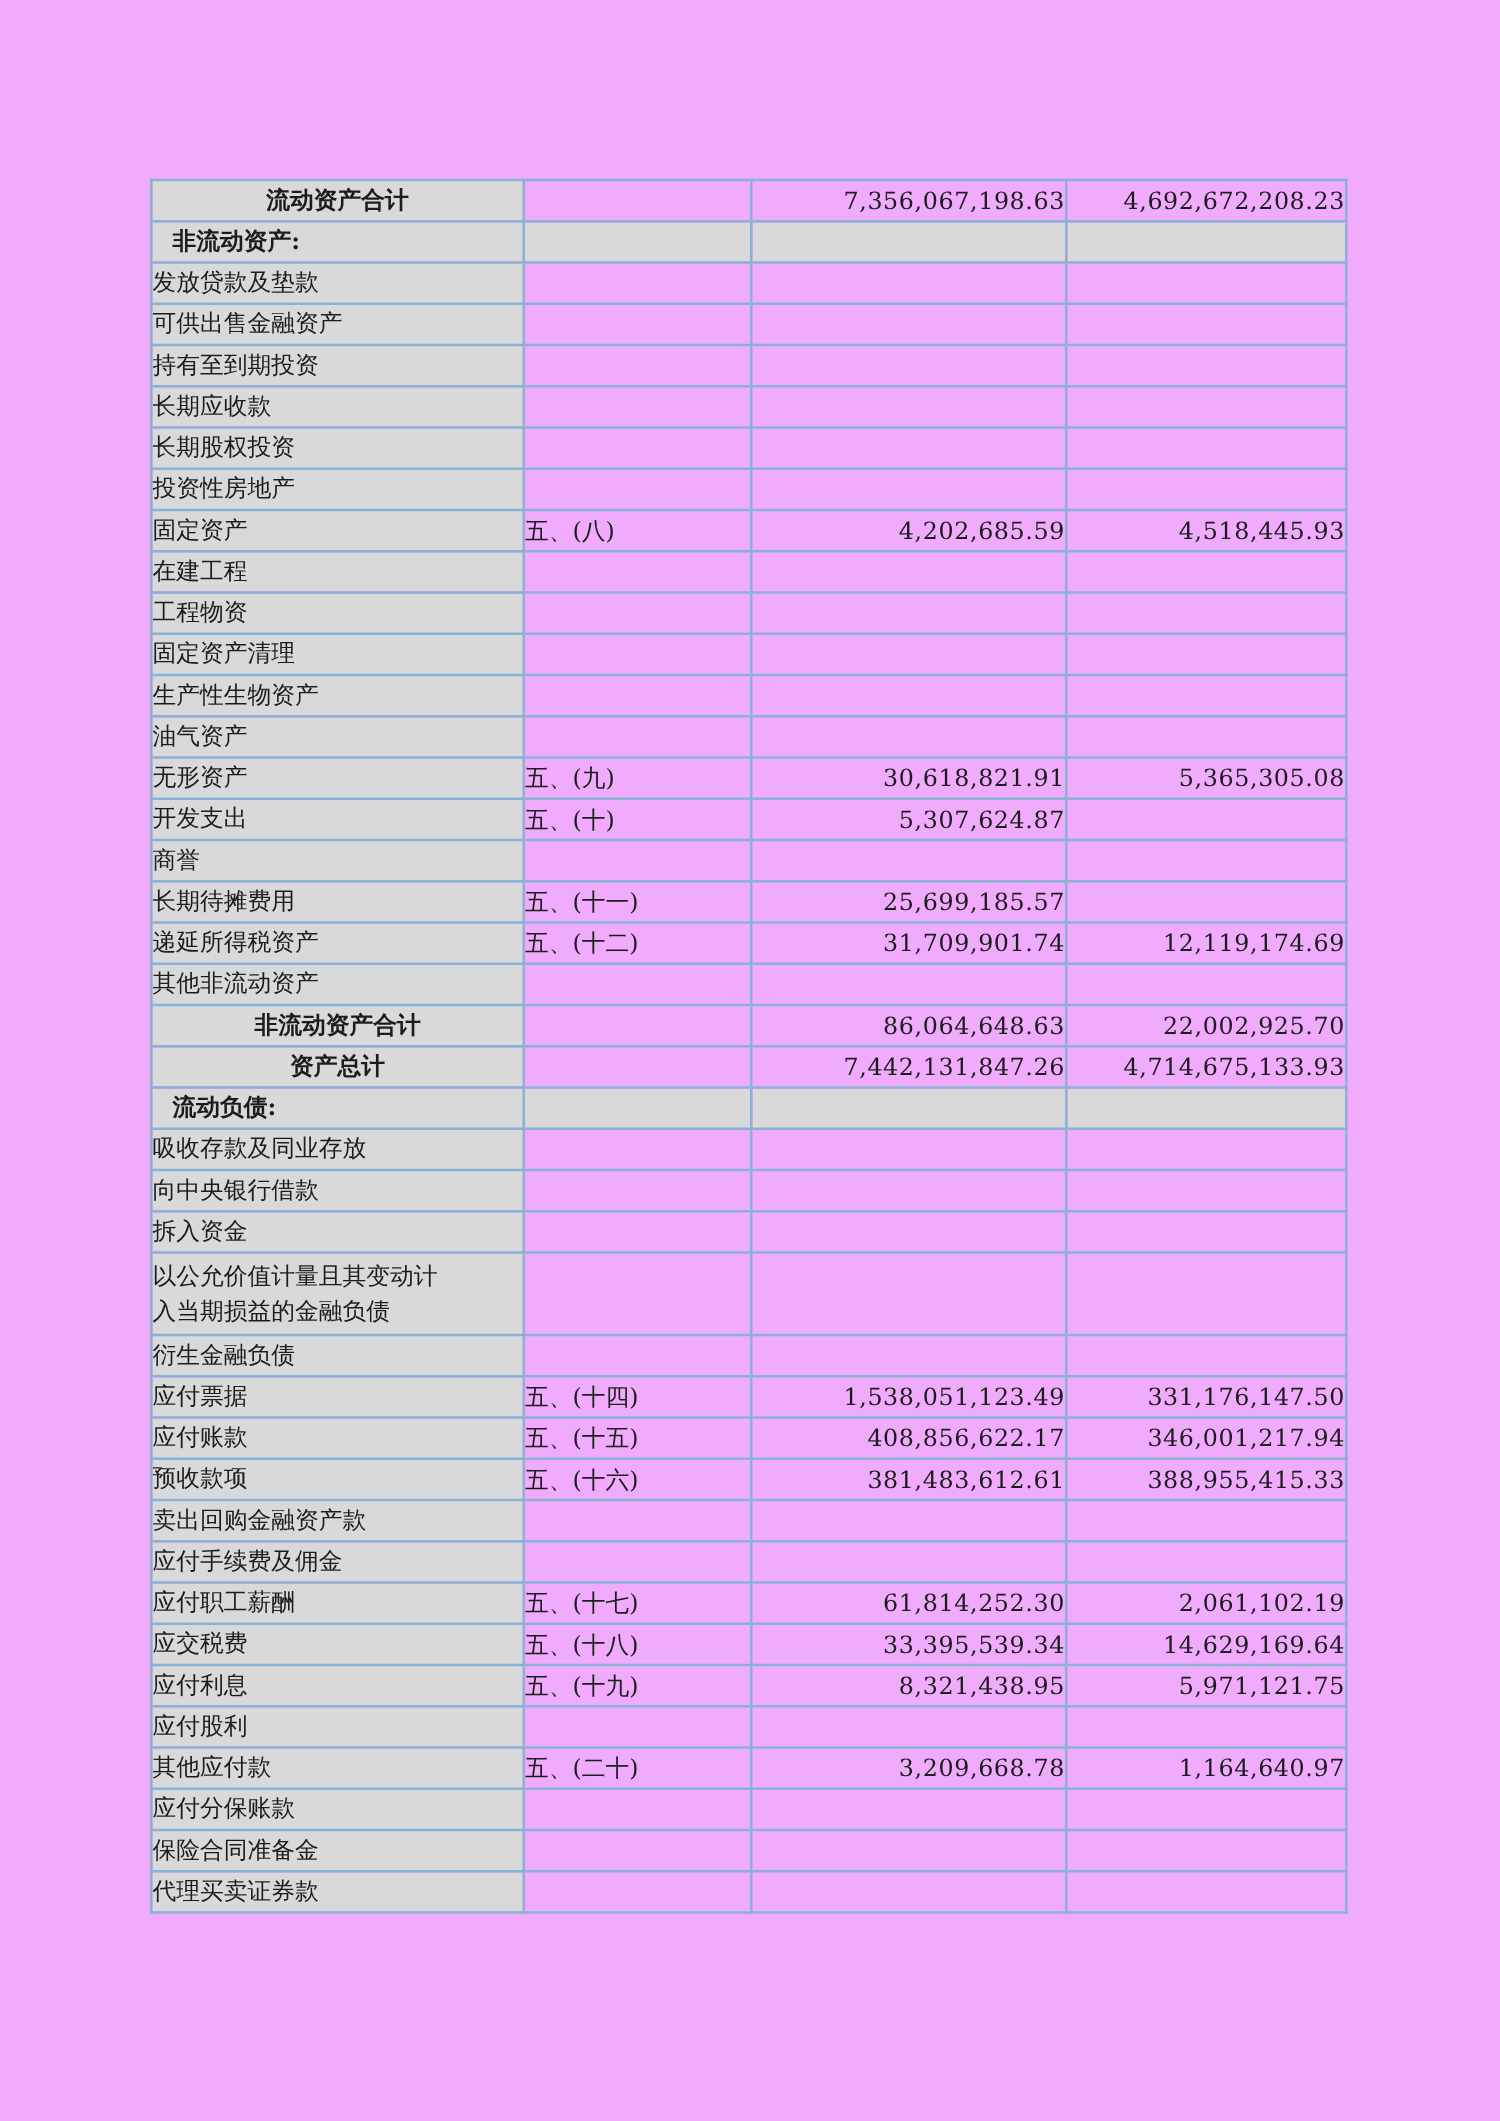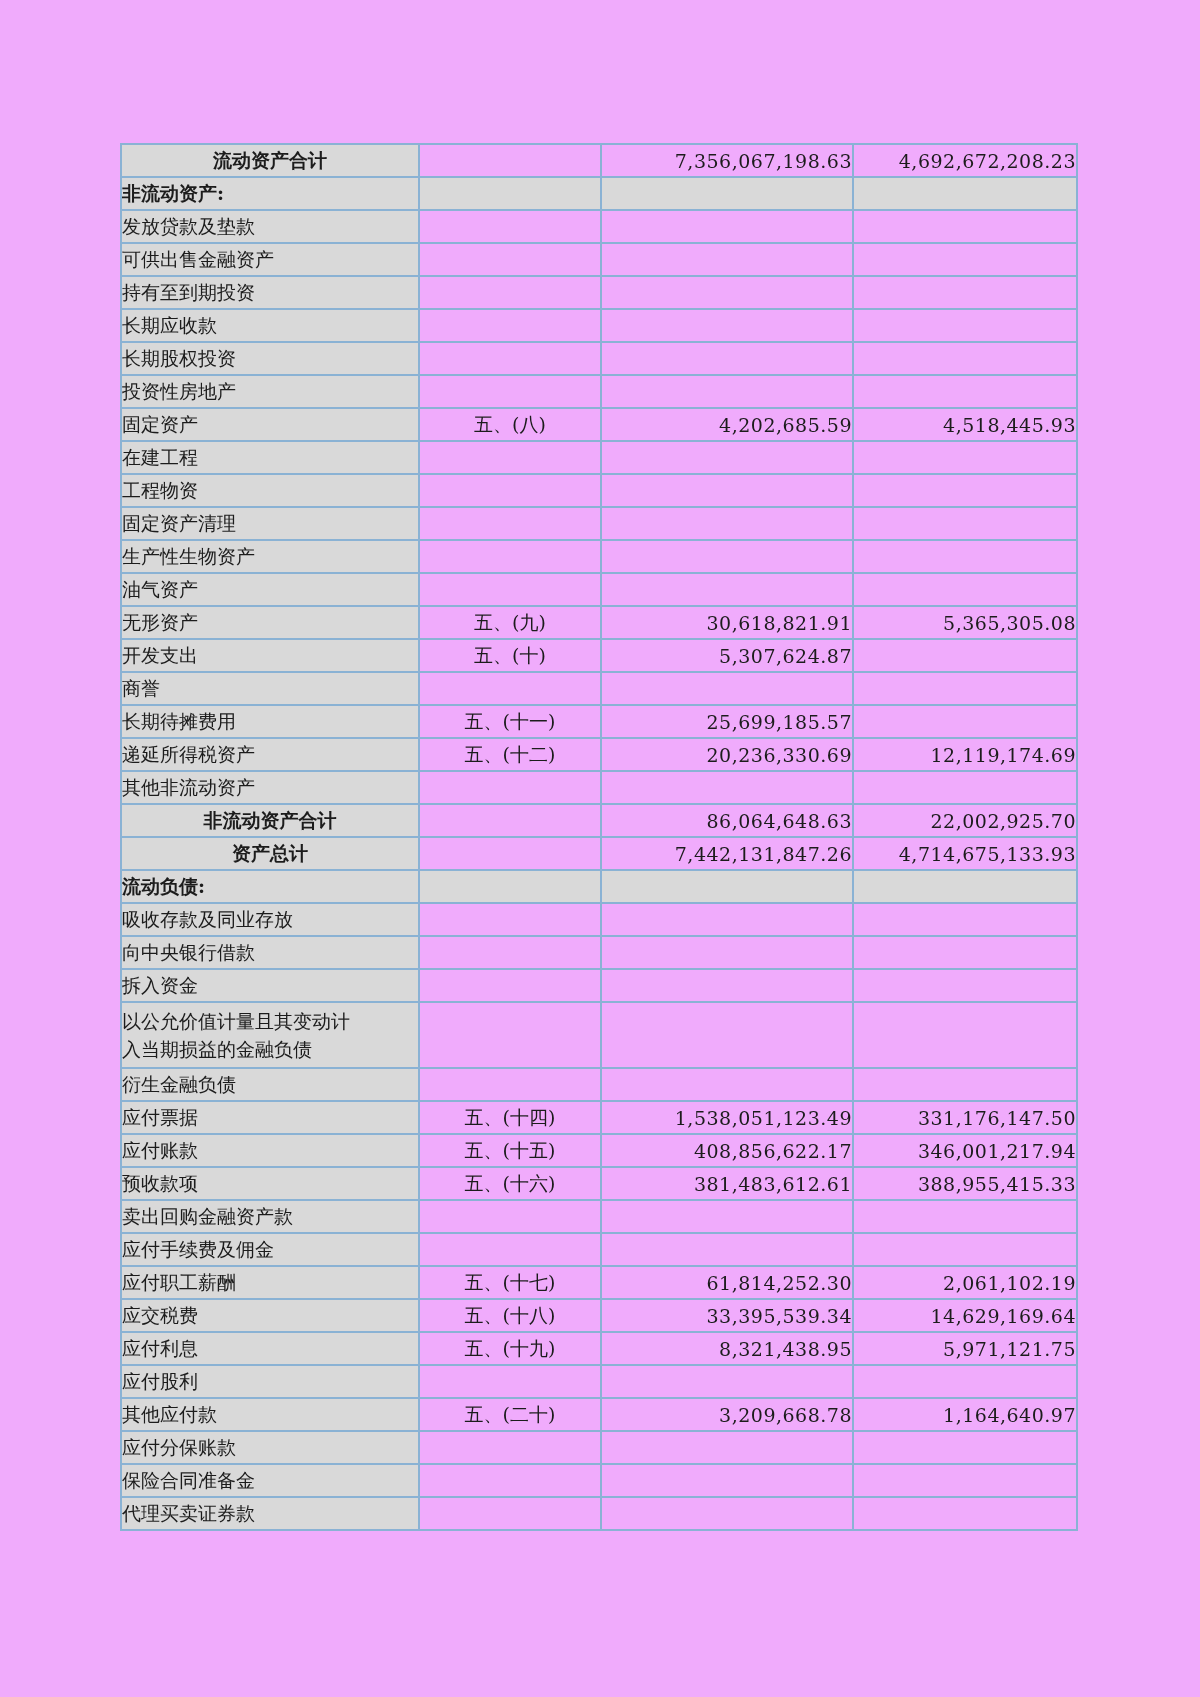--- a/index.html
+++ b/index.html
@@ -40,27 +40,27 @@
   col.c-cur   { width: 252px; }
   col.c-prior { width: 224px; }
 
   td.label {
     background: #D9D9D9;
     text-align: left;
     padding-left: 8px;
     white-space: pre-line;
     line-height: 1.5;
   }
-  td.note { text-align: center; }
+  td.note { text-align: left; }
   td.num  {
     text-align: right;
     padding-right: 9px;
     letter-spacing: 0.5px;
   }
-  tr.section td { background: #D9D9D9; }
+  tr.section td { background: #D9D9D9; padding-left: 16px; }
   tr.section td.label { font-weight: bold; }
   tr.total td.label {
     font-weight: bold;
     text-align: center;
     padding-left: 0;
   }
   tr.tall td { height: 64px; }
 </style>
 </head>
 <body>
@@ -178,21 +178,21 @@
         </tr>
         <tr class="item">
           <td class="label">长期待摊费用</td>
           <td class="note">五、(十一)</td>
           <td class="num">25,699,185.57</td>
           <td class="num"></td>
         </tr>
         <tr class="item">
           <td class="label">递延所得税资产</td>
           <td class="note">五、(十二)</td>
-          <td class="num">20,236,330.69</td>
+          <td class="num">31,709,901.74</td>
           <td class="num">12,119,174.69</td>
         </tr>
         <tr class="item">
           <td class="label">其他非流动资产</td>
           <td class="note"></td>
           <td class="num"></td>
           <td class="num"></td>
         </tr>
         <tr class="total">
           <td class="label">非流动资产合计</td>

